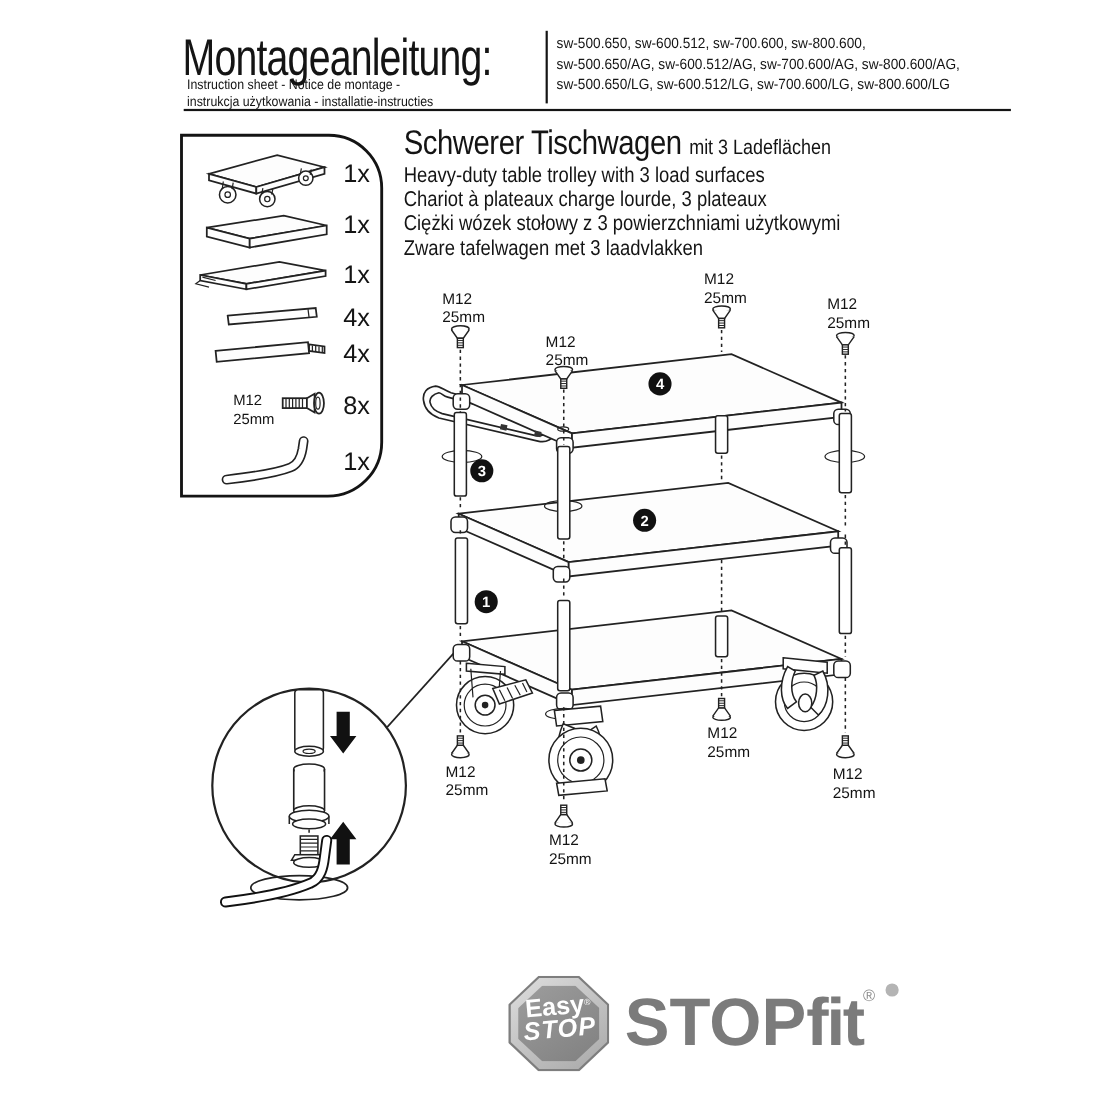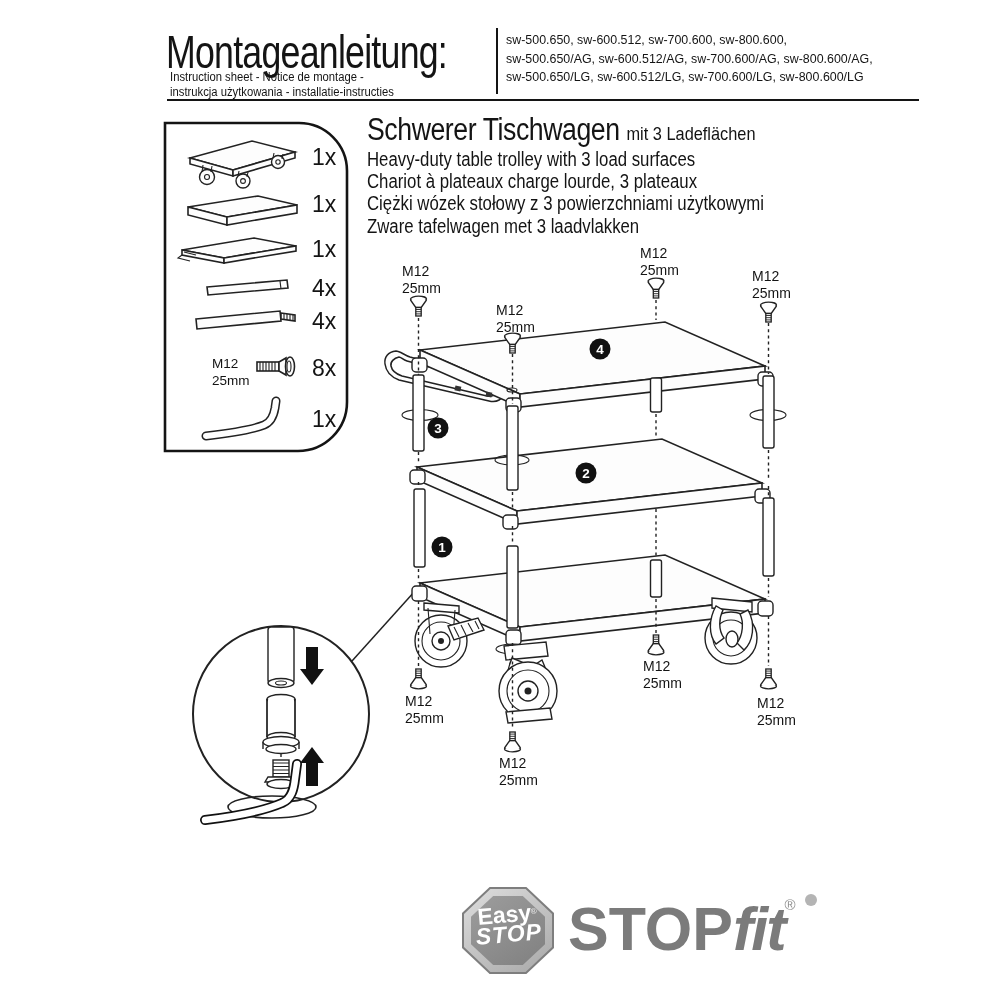--- a/index.html
+++ b/index.html
@@ -36,21 +36,21 @@
   .octa{clip-path:polygon(30% 0,70% 0,100% 30%,100% 70%,70% 100%,30% 100%,0 70%,0 30%);}
   #easystop{left:462px;top:887px;width:92px;height:87px;}
   #es-l1{left:0;top:0;width:92px;height:87px;background:#7e7e7e;}
   #es-l2{left:2px;top:2px;width:88px;height:83px;background:linear-gradient(145deg,#dedede,#a8a8a8);}
   #es-l3{left:9px;top:9px;width:74px;height:69px;background:linear-gradient(145deg,#9d9d9d,#808080);}
   #es-txt{left:0;top:16px;width:92px;text-align:center;transform:rotate(-5deg);color:#fff;line-height:21px;}
   #es-easy{font-size:23px;font-weight:bold;}
   #es-reg{font-size:8px;vertical-align:super;}
   #es-stop{font-size:23px;font-weight:bold;font-style:italic;letter-spacing:1px;margin-top:-3px;}
   #brand{left:568px;top:894px;font-size:61px;font-weight:bold;color:#7b7b7b;white-space:nowrap;}
-  #brand .fit{font-style:italic;letter-spacing:-2px;text-align:right;}
+  #brand .fit{letter-spacing:-2px;text-align:right;}
   #brand-reg{font-size:15px;vertical-align:40px;color:#8e8e8e;font-weight:normal;}
   #brand-dot{left:237px;top:0px;width:12px;height:12px;border-radius:50%;background:#b4b4b4;}
 </style>
 </head>
 <body>
 
 <div id="page">
 
   <div class="abs" id="hdr-title">Montageanleitung:</div>
   <div class="abs" id="hdr-divider"></div>

